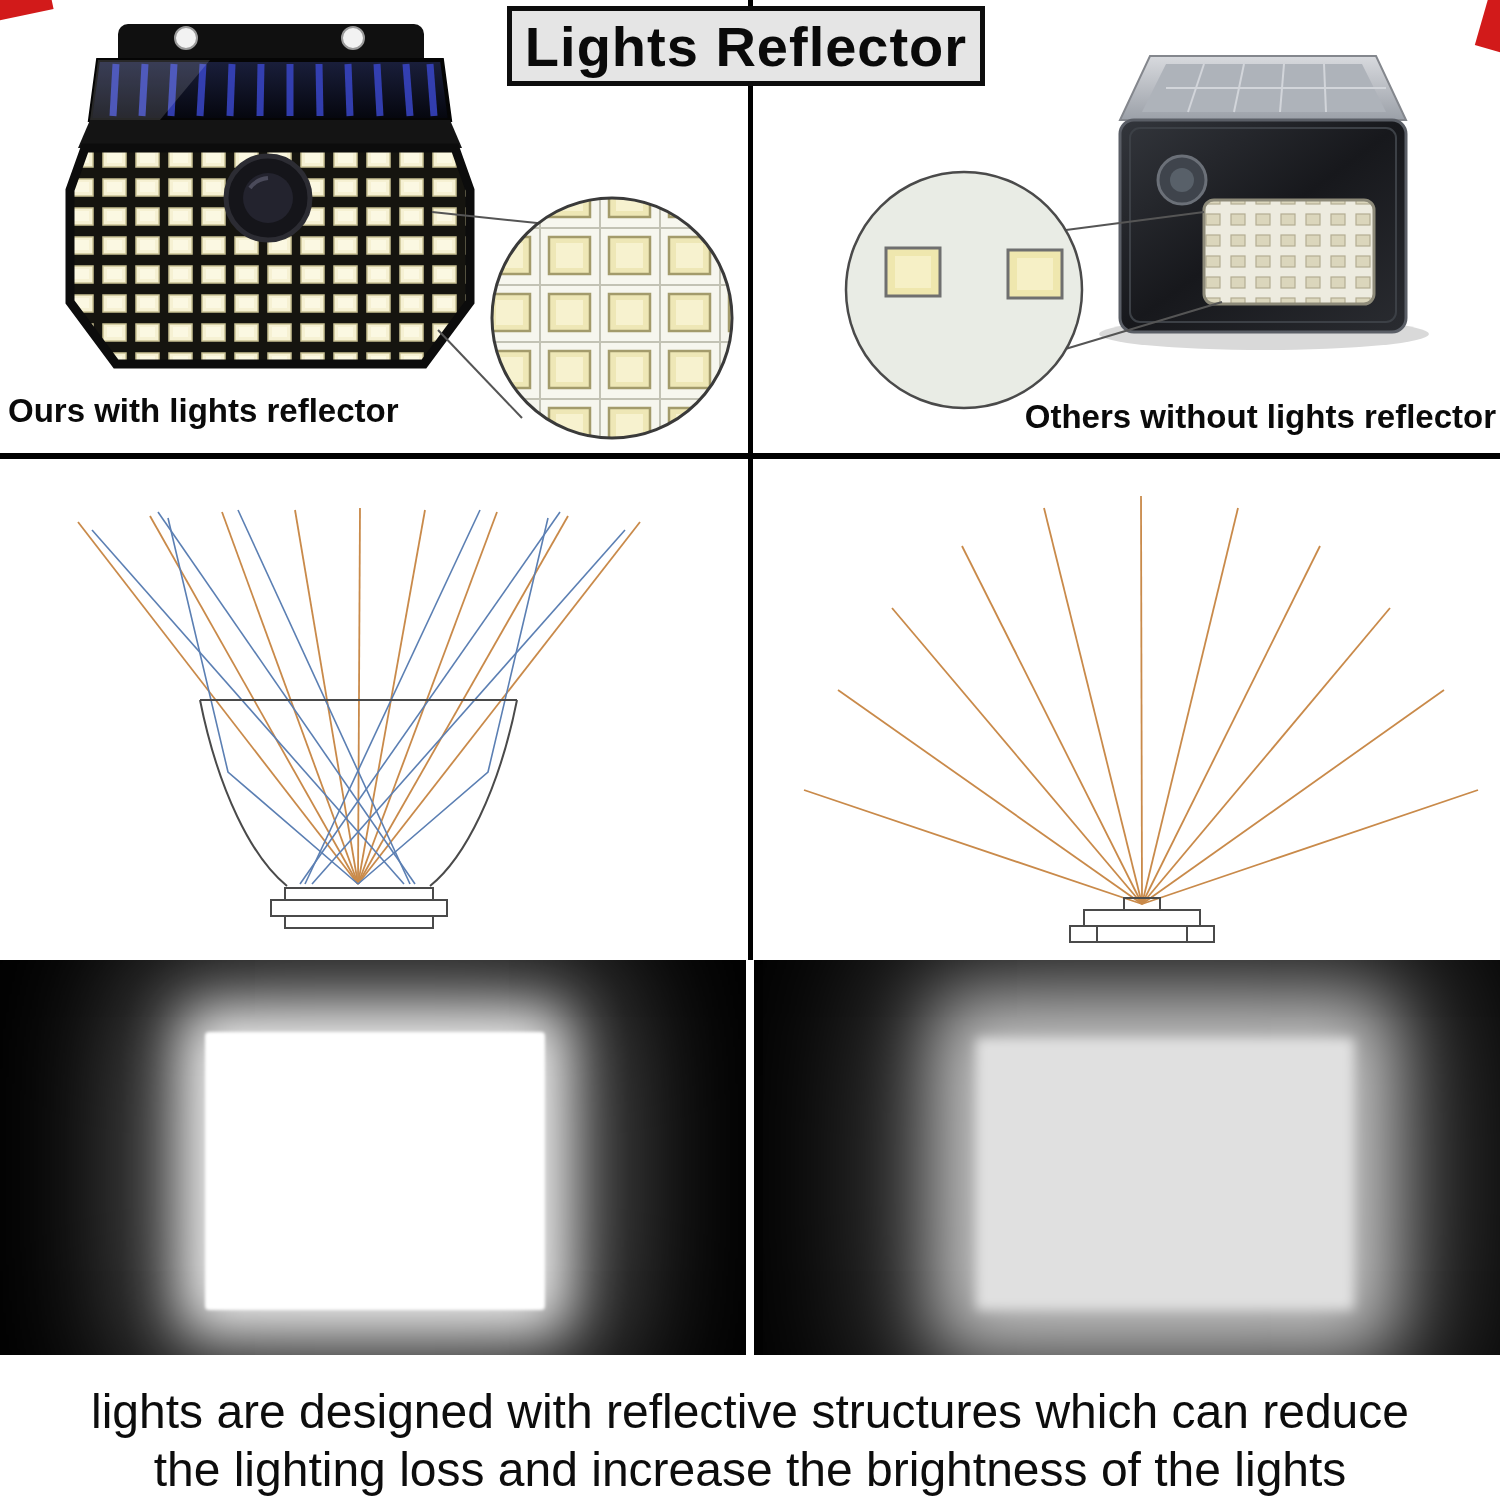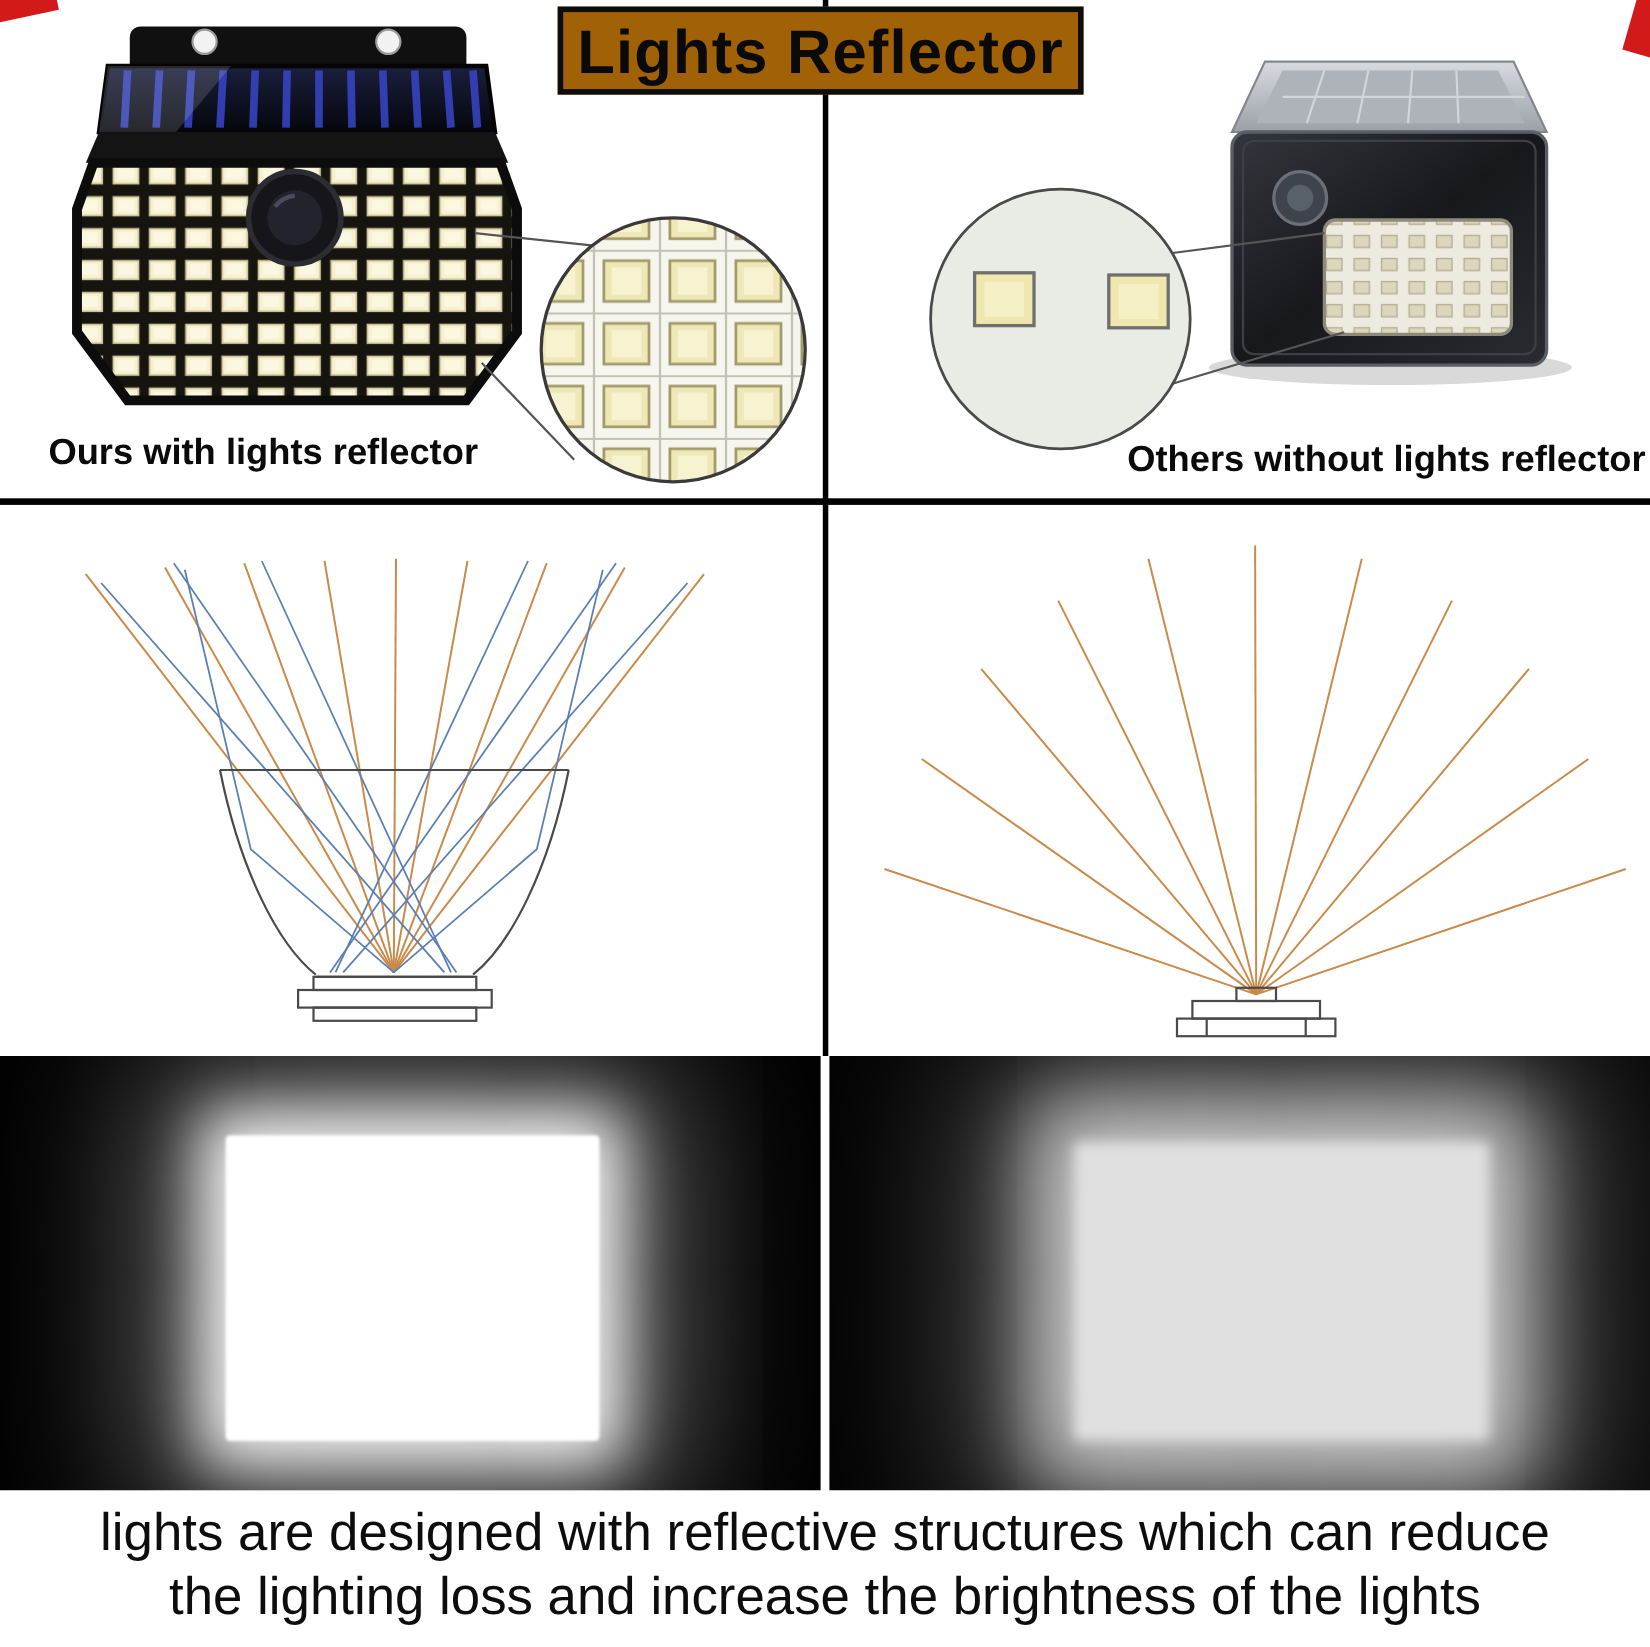--- a/index.html
+++ b/index.html
@@ -10,37 +10,37 @@
     position: relative;
     overflow: hidden;
     color: #0d0d0d;
   }
 
   
   .row-top   { position: absolute; left: 0; top: 0;    width: 1500px; height: 455px; background: #fff; }
   .row-rays  { position: absolute; left: 0; top: 460px; width: 1500px; height: 500px; background: #fff; }
   .row-glow  { position: absolute; left: 0; top: 960px; width: 1500px; height: 395px; background: #fff; }
   .row-footer{ position: absolute; left: 0; top: 1355px; width: 1500px; height: 142px; background: #fff;
-               text-align: center; padding-top: 10px; }
+               text-align: center; padding-top: 28px; }
 
   
   .v-divider { position: absolute; left: 748px; top: 0; width: 5px; height: 960px; background: #000; z-index: 3; }
   .h-divider { position: absolute; left: 0; top: 453px; width: 1500px; height: 6px; background: #000; z-index: 3; }
 
   
   .title-box {
     position: absolute; left: 507px; top: 6px; width: 478px; height: 80px;
-    background: #a16207; border: 5px solid #0d0d0d; z-index: 6;
+    background: #e5e5e5; border: 5px solid #0d0d0d; z-index: 6;
     display: flex; align-items: center; justify-content: center;
   }
   .title-box span { font-size: 56px; font-weight: bold; letter-spacing: 1px; color: #0a0a0a; }
 
   
   .caption { position: absolute; font-size: 33px; font-weight: bold; color: #0a0a0a; z-index: 4; white-space: nowrap; }
-  .caption-left  { left: 8px;  top: 392px; margin-left: 36px; }
+  .caption-left  { left: 8px;  top: 392px; }
   .caption-right { right: 4px; top: 398px; text-align: right; }
 
   
   .panel-svg { position: absolute; top: 0; width: 748px; height: 455px; }
   .panel-svg.left  { left: 0; }
   .panel-svg.right { left: 752px; }
   .ray-svg { position: absolute; top: 0; width: 748px; height: 500px; }
   .ray-svg.left  { left: 0; }
   .ray-svg.right { left: 752px; }
 

